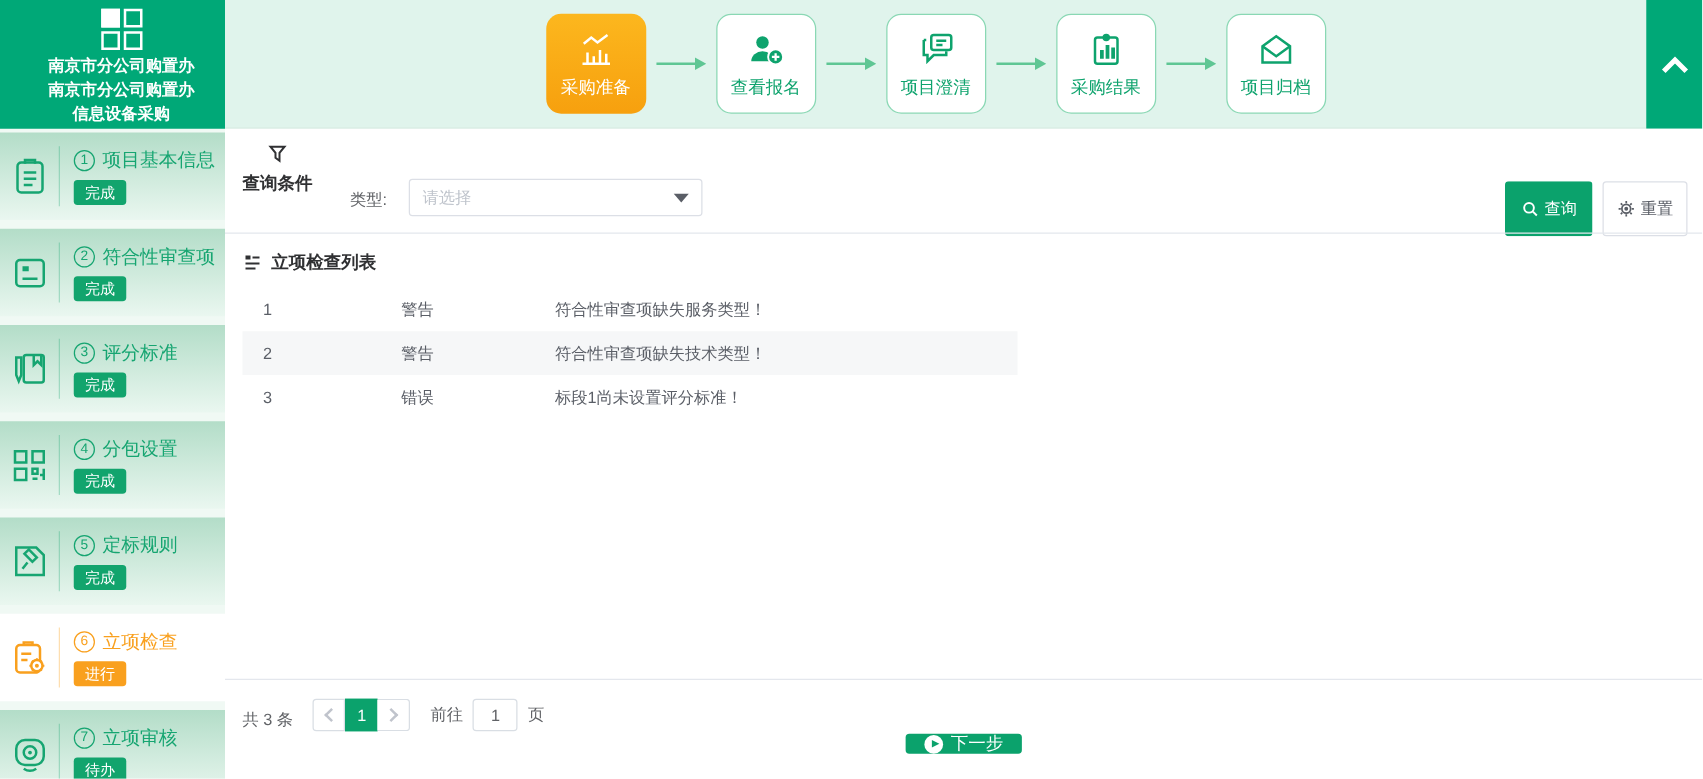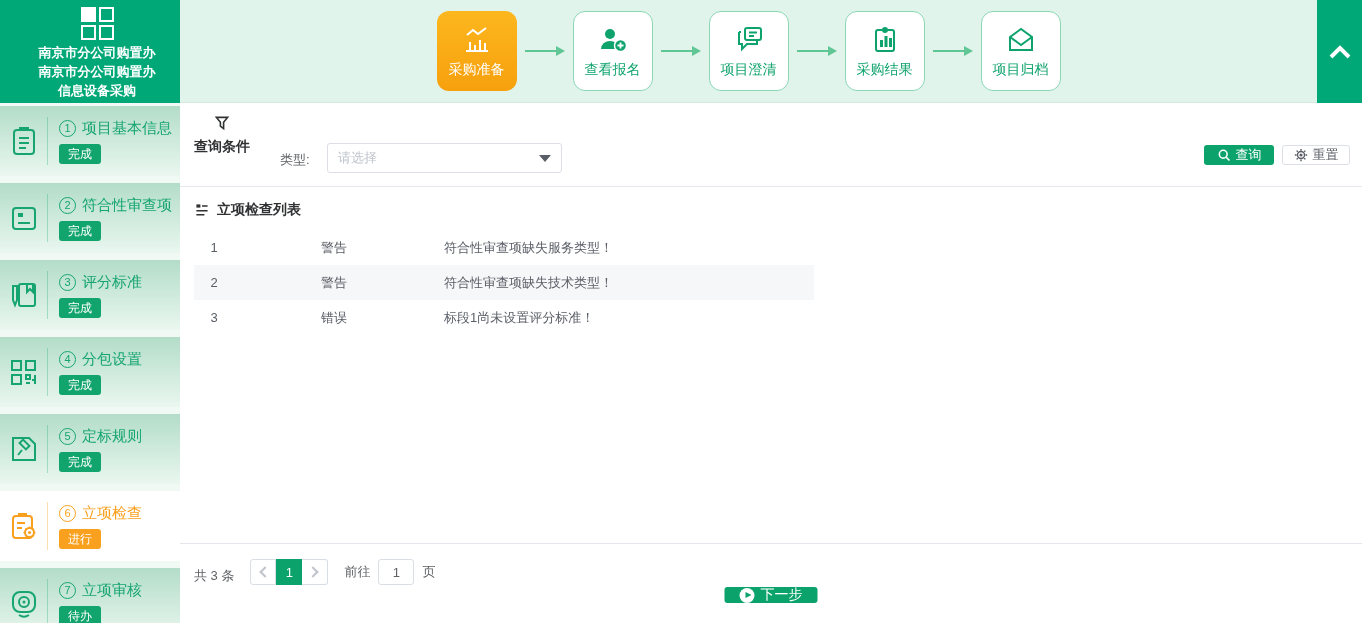--- a/index.html
+++ b/index.html
@@ -47,21 +47,21 @@
   .sec-title{display:flex;align-items:center;gap:7px;font-size:14px;font-weight:bold;color:#303133;}
   .filter-title{position:absolute;left:14px;top:12px;flex-direction:column;}
   .type-label{position:absolute;left:100px;top:48px;font-size:13px;color:#606266;}
   .type-select{position:absolute;left:147px;top:40px;width:235px;height:30px;border:1px solid #dcdfe6;
                border-radius:3px;background:#fff;display:flex;align-items:center;cursor:pointer;}
   .type-select input{border:none;outline:none;flex:1;font-size:13px;padding:0 10px;background:transparent;
                      font-family:Liberation Mono, monospace;color:#606266;}
   .type-select input::placeholder{color:#bfc4cc;}
   .caret-down{width:0;height:0;border-left:6px solid transparent;border-right:6px solid transparent;
               border-top:7px solid #5a5e66;margin-right:10px;}
-  .btn{display:flex;align-items:center;justify-content:center;gap:5px;height:20px;border-radius:3px;
+  .btn{display:flex;align-items:center;justify-content:center;gap:5px;height:44px;border-radius:3px;
        font-size:13px;cursor:pointer;border:1px solid transparent;font-family:inherit;}
   .btn-search{position:absolute;right:88px;top:42px;width:70px;background:#0ba26c;color:#fff;}
   .btn-reset{position:absolute;right:12px;top:42px;width:68px;background:#fff;border-color:#dcdfe6;color:#5a5e66;}
   .sec-divider{position:absolute;left:0;right:0;top:83px;border-top:1px solid #e4e7ed;}
   .list-title{position:absolute;left:14px;top:98px;}
 
   
   .tbl{position:absolute;left:14px;top:127px;width:1154px;font-size:13px;color:#5a5e66;}
   .thead{display:flex;height:33px;background:#f5f7fa;border-top:1px solid #ebeef5;border-bottom:1px solid #dfe6ec;}
   .th{display:flex;align-items:center;justify-content:center;border-right:1px solid #e3e9f0;color:#5f6368;}

